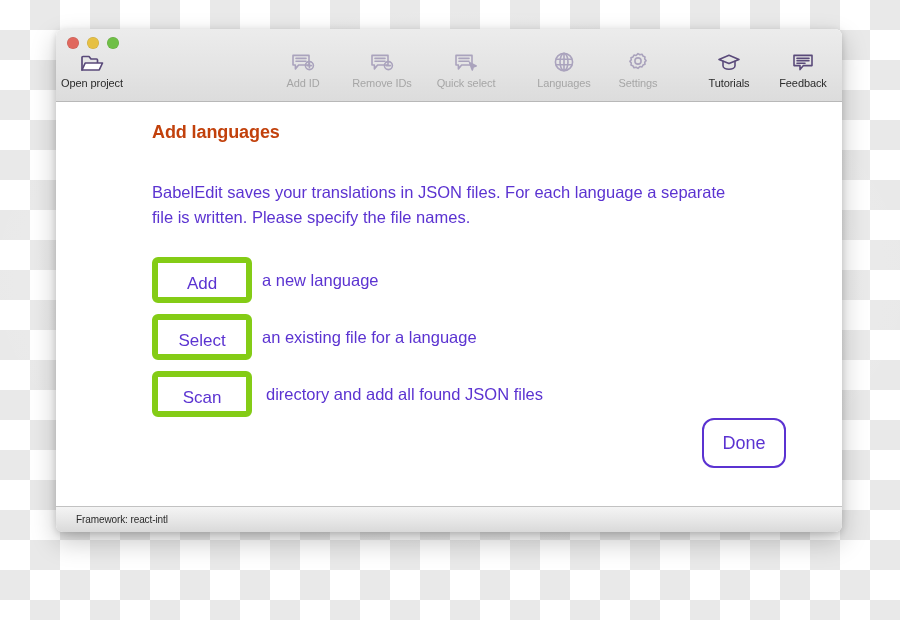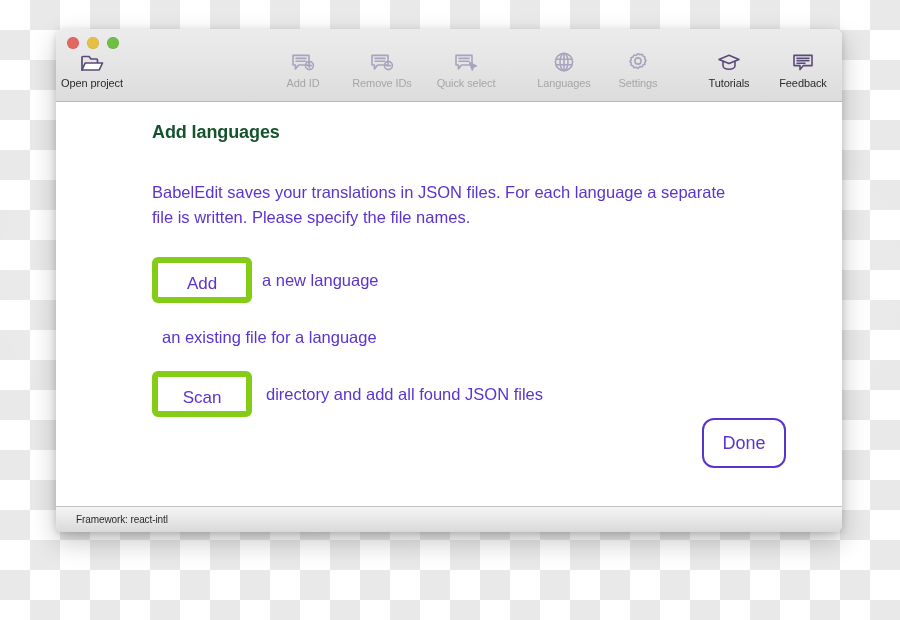--- a/index.html
+++ b/index.html
@@ -130,21 +130,21 @@
   .panel {
     position: absolute;
     left: 96px;
     top: 20px;
     right: 56px;
   }
 
   .panel-title {
     font-size: 18px;
     font-weight: bold;
-    color: #14532d;
+    color: #c2410c;
     letter-spacing: -0.1px;
     margin: 0;
   }
 
   .panel-desc {
     margin: 0;
     position: absolute;
     top: 58px;
     left: 0;
     width: 590px;
@@ -350,20 +350,21 @@
         <p class="panel-desc">BabelEdit saves your translations in JSON files. For each language a separate file is written. Please specify the file names.</p>
 
         <div class="choices">
 
           <div class="choice-row">
             <button class="choice-btn">Add</button>
             <span class="choice-text">a new language</span>
           </div>
 
           <div class="choice-row">
+            <button class="choice-btn">Select</button>
             <span class="choice-text">an existing file for a language</span>
           </div>
 
           <div class="choice-row scan">
             <button class="choice-btn">Scan</button>
             <span class="choice-text">directory and add all found JSON files</span>
           </div>
 
         </div>
 

